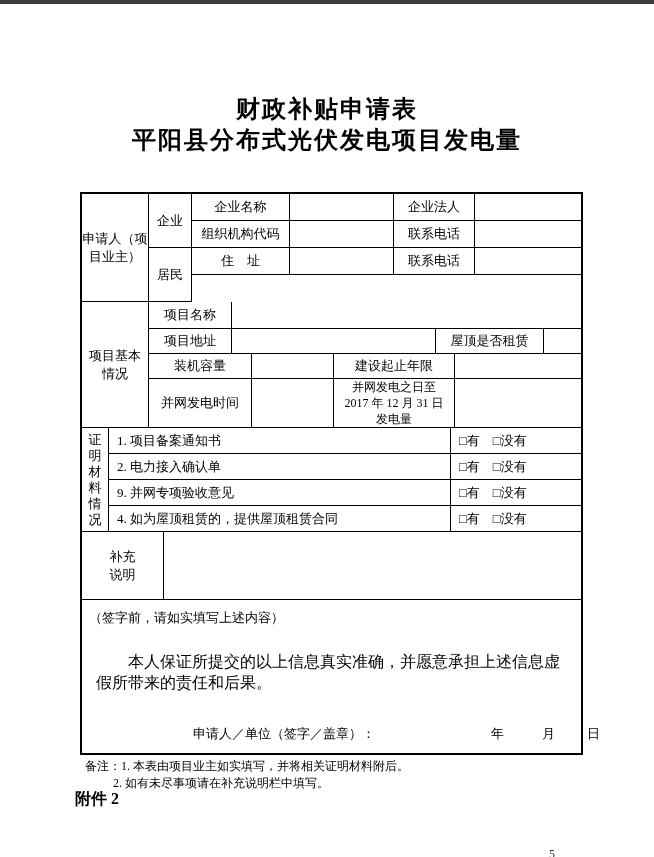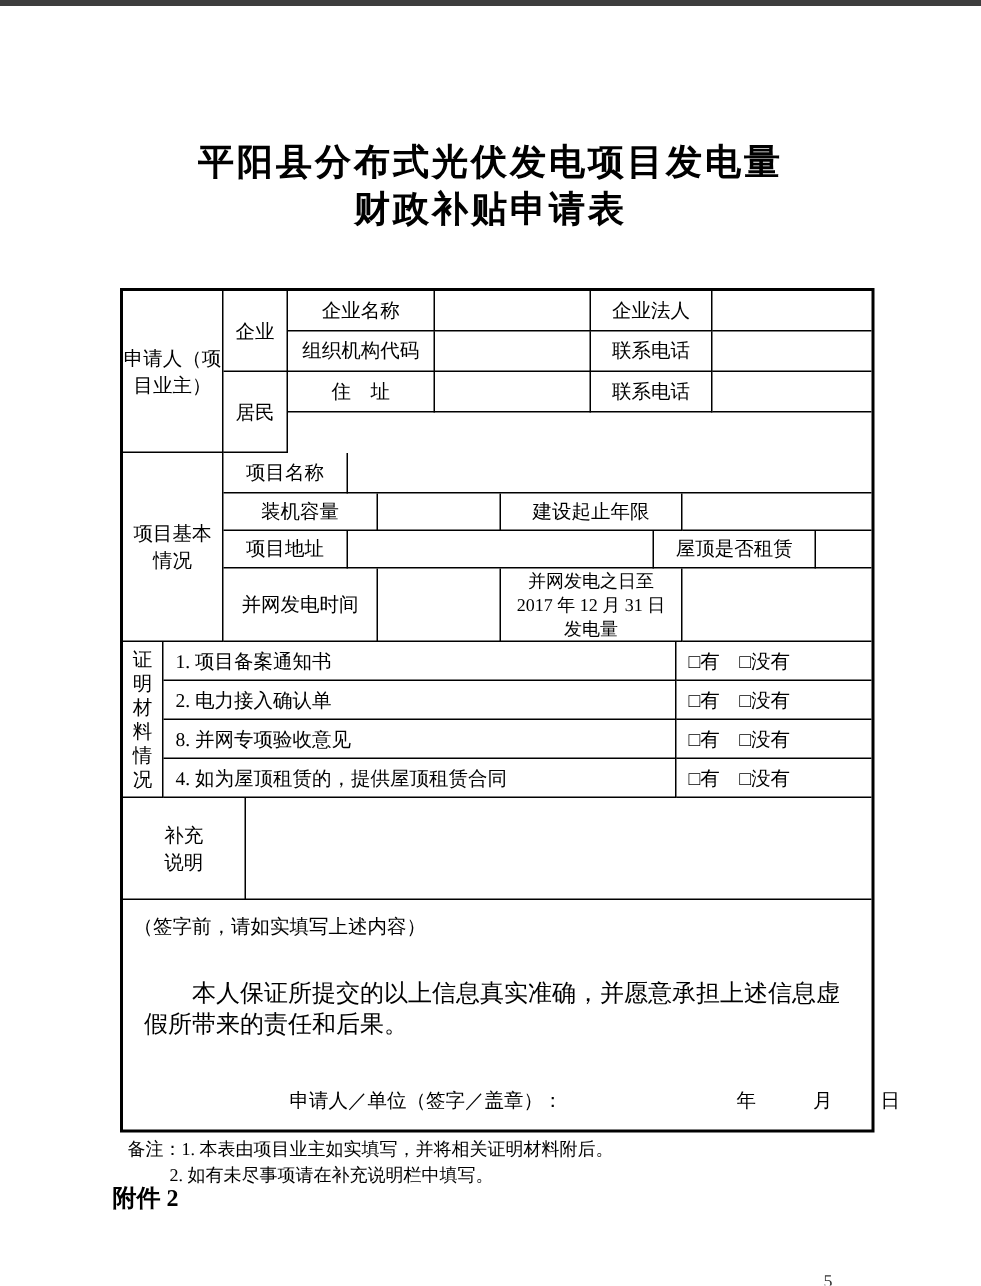--- a/index.html
+++ b/index.html
@@ -66,22 +66,22 @@
     position: absolute; left: 549px; top: 847px;
     font-size: 12px; color: #333;
   }
 </style>
 </head>
 <body>
 
 <div class="topbar"></div>
 
 <div class="title">
+  <div>财政补贴申请表</div>
   <div>平阳县分布式光伏发电项目发电量</div>
-  <div>财政补贴申请表</div>
 </div>
 
 <div class="form-table">
 
   <div class="sec" style="height:108px">
     <div class="c pre" style="width:67px">申请人（项
 目业主）</div>
     <div class="col" style="flex:1">
 
       <div class="sec" style="height:54px">
@@ -118,29 +118,29 @@
 
   <div class="sec" style="height:126px">
     <div class="c pre" style="width:67px">项目基本
 情况</div>
     <div class="col" style="flex:1">
       <div class="row" style="height:27px">
         <div class="c" style="width:83px">项目名称</div>
         <div class="c nr" style="flex:1"></div>
       </div>
       <div class="row" style="height:25px">
+        <div class="c" style="width:83px">项目地址</div>
+        <div class="c" style="width:204px"></div>
+        <div class="c" style="width:108px">屋顶是否租赁</div>
+        <div class="c nr" style="flex:1"></div>
+      </div>
+      <div class="row" style="height:25px">
         <div class="c" style="width:103px">装机容量</div>
         <div class="c" style="width:82px"></div>
         <div class="c" style="width:121px">建设起止年限</div>
-        <div class="c nr" style="flex:1"></div>
-      </div>
-      <div class="row" style="height:25px">
-        <div class="c" style="width:83px">项目地址</div>
-        <div class="c" style="width:204px"></div>
-        <div class="c" style="width:108px">屋顶是否租赁</div>
         <div class="c nr" style="flex:1"></div>
       </div>
       <div class="row" style="height:49px">
         <div class="c" style="width:103px">并网发电时间</div>
         <div class="c" style="width:82px"></div>
         <div class="c pre small" style="width:121px">并网发电之日至
 2017 年 12 月 31 日
 发电量</div>
         <div class="c nr" style="flex:1"></div>
       </div>
@@ -157,21 +157,21 @@
     <div class="col" style="flex:1">
       <div class="row" style="height:26px">
         <div class="c left" style="flex:1">1. 项目备案通知书</div>
         <div class="c nr left" style="width:130px">□有　□没有</div>
       </div>
       <div class="row" style="height:26px">
         <div class="c left" style="flex:1">2. 电力接入确认单</div>
         <div class="c nr left" style="width:130px">□有　□没有</div>
       </div>
       <div class="row" style="height:26px">
-        <div class="c left" style="flex:1">8. 并网专项验收意见</div>
+        <div class="c left" style="flex:1">9. 并网专项验收意见</div>
         <div class="c nr left" style="width:130px">□有　□没有</div>
       </div>
       <div class="row" style="height:26px">
         <div class="c left" style="flex:1">4. 如为屋顶租赁的，提供屋顶租赁合同</div>
         <div class="c nr left" style="width:130px">□有　□没有</div>
       </div>
     </div>
   </div>
 
   <div class="sec" style="height:68px">

